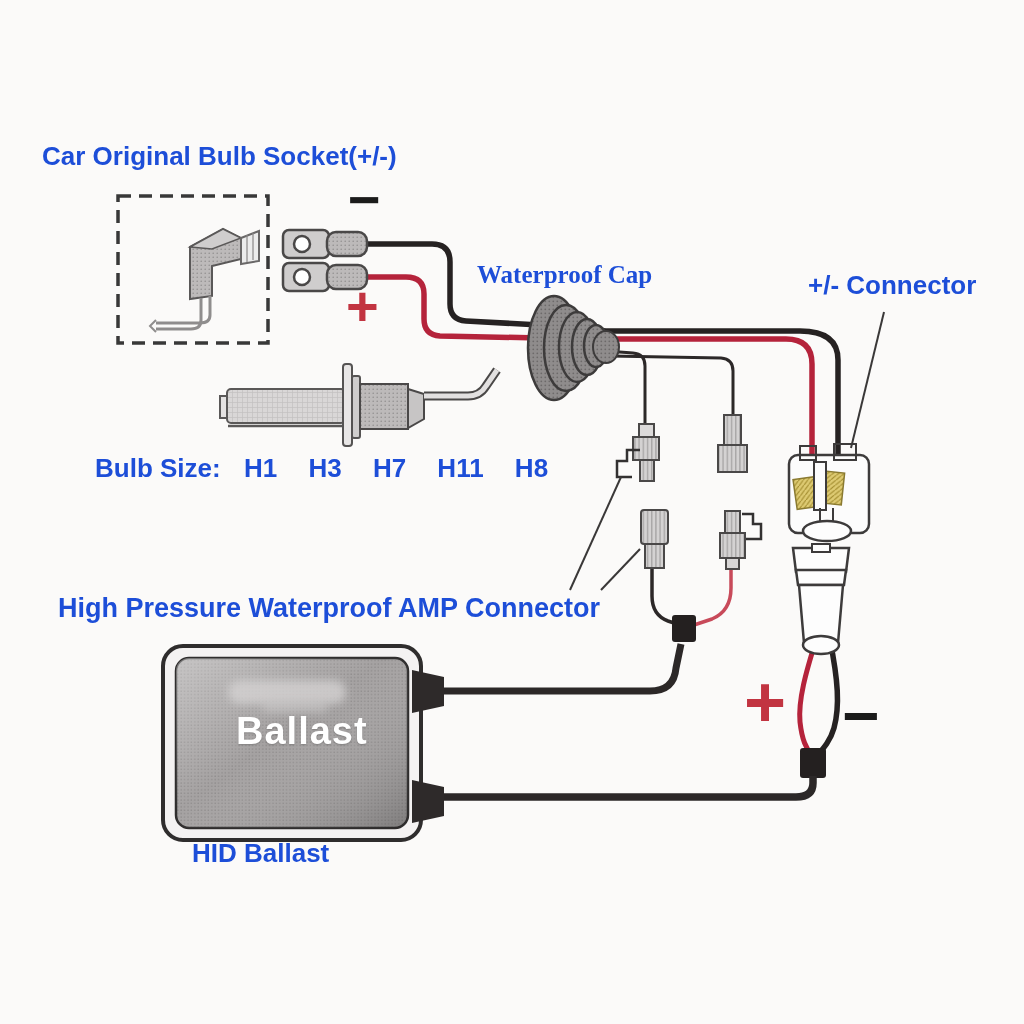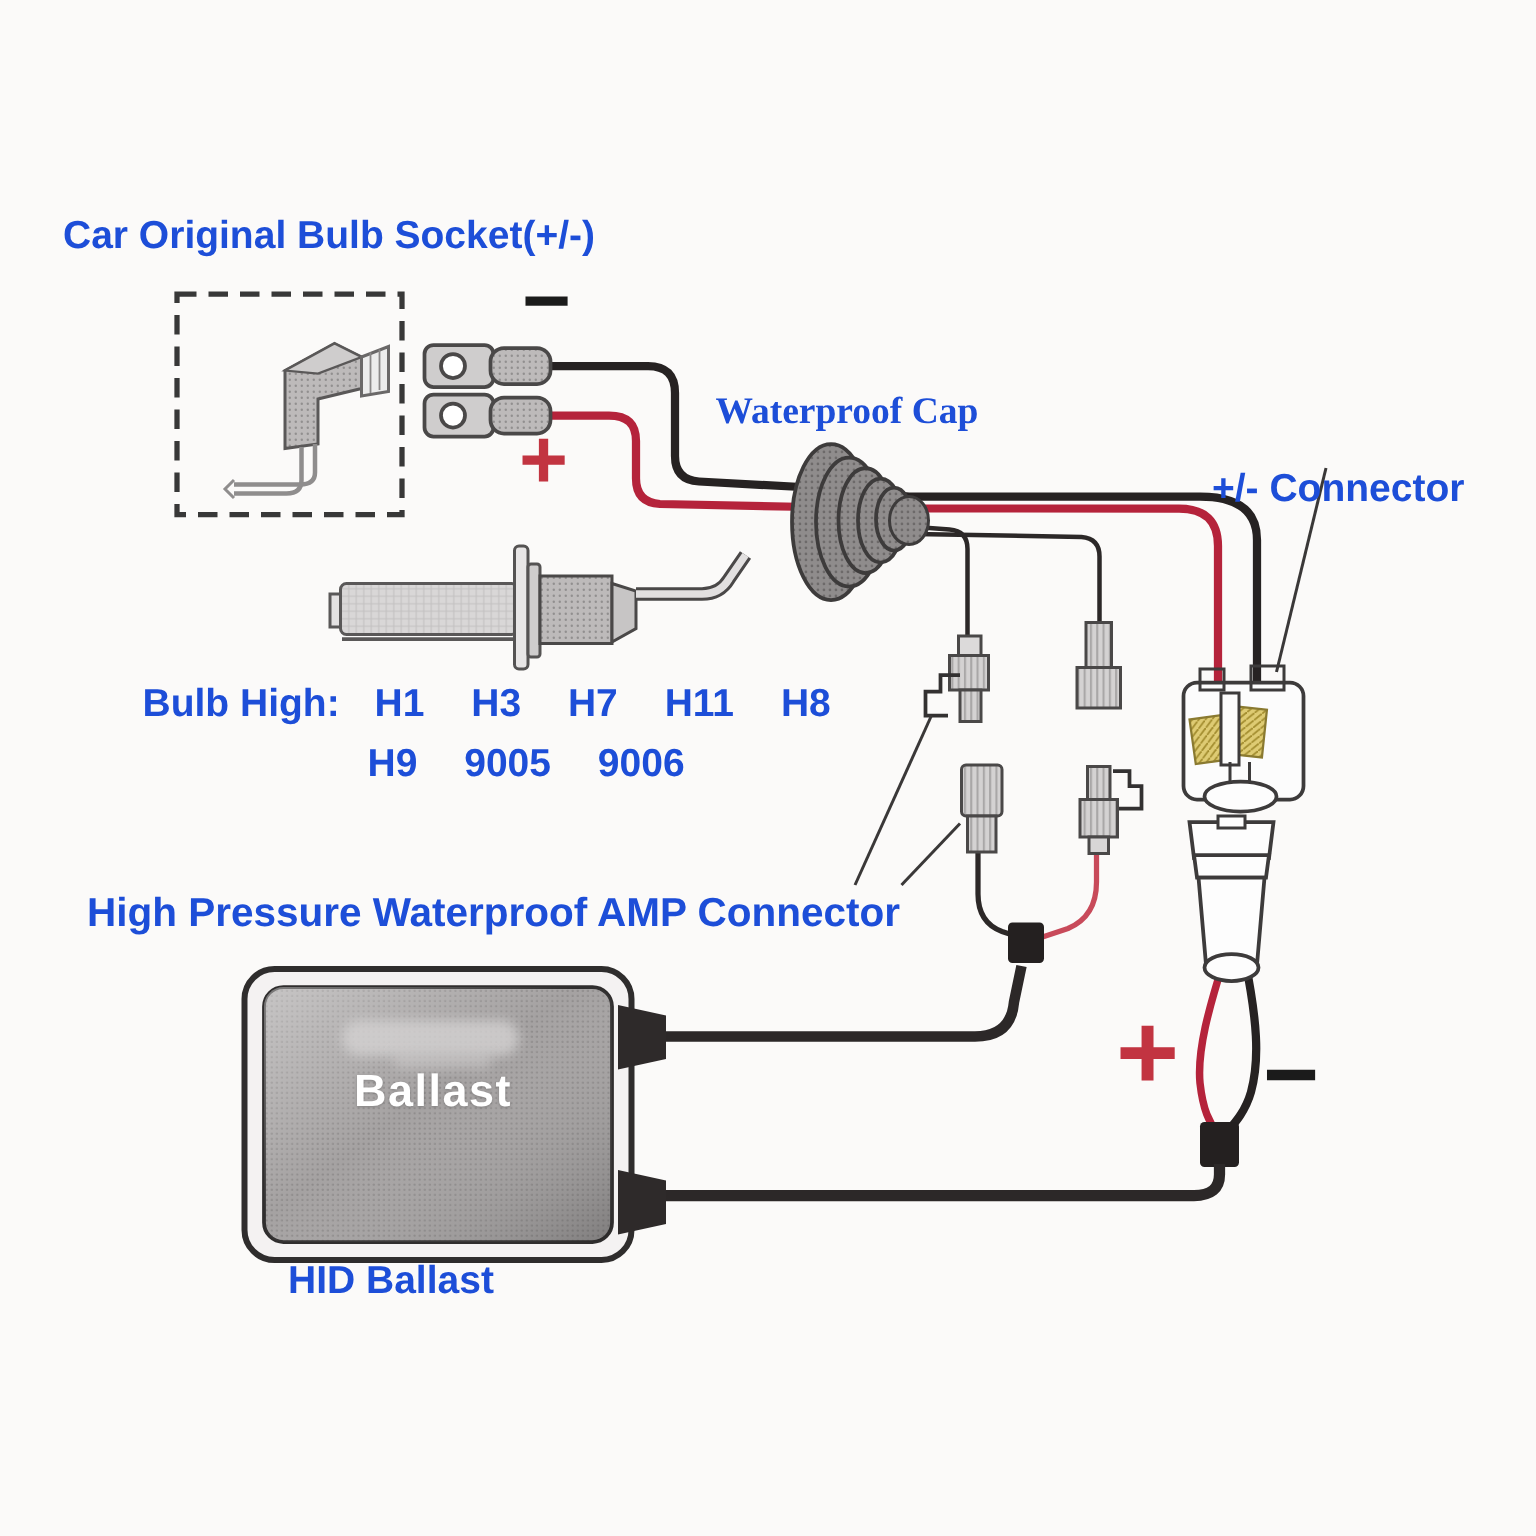--- a/index.html
+++ b/index.html
@@ -9,25 +9,25 @@
     font-family:"Liberation Sans", sans-serif;
   }
   .art{position:absolute;left:0;top:0;width:1024px;height:1024px;}
   .lbl{
     position:absolute;font-weight:bold;color:#1d4ed8;
     white-space:nowrap;line-height:1.05;
     font-family:"Liberation Sans", sans-serif;
   }
   .title{left:42px;top:143px;font-size:26px;}
   .cap-lbl{left:477px;top:262px;font-size:25px;font-family:Liberation Serif, serif;}
-  .conn-lbl{left:808px;top:272px;font-size:26px;margin-top:40px;}
+  .conn-lbl{left:808px;top:272px;font-size:26px;}
   .amp-lbl{left:58px;top:574px;font-size:27px;margin-top:20px;}
   .hid-lbl{left:192px;top:840px;font-size:26px;text-align:center;}
   .ballast-txt{
-    left:236px;top:712px;font-size:30px;color:#ffffff;letter-spacing:1px;
+    left:236px;top:712px;font-size:38px;color:#ffffff;letter-spacing:1px;
     text-shadow:0 1px 2px rgba(60,60,60,.35);
   }
   .bulb-sizes{left:95px;top:455px;font-size:26px;}
   .bulb-sizes .bs-line{display:block;height:40px;}
   .bulb-sizes .bs-line2{padding-left:150px;}
   .bulb-sizes span{margin-right:24px;}
   .bulb-sizes .pfx{margin-right:16px;}
   .sign{position:absolute;font-weight:600;line-height:1;}
   .sock-minus{left:348px;top:172px;font-size:56px;color:#1b1b1b;font-weight:bold;}
   .sock-plus{left:346px;top:278px;font-size:56px;color:#c23441;}
@@ -203,30 +203,25 @@
 
 <div class="lbl title">Car Original Bulb Socket(+/-)</div>
 <div class="lbl cap-lbl">Waterproof Cap</div>
 <div class="lbl conn-lbl">+/- Connector</div>
 <div class="lbl amp-lbl">High Pressure Waterproof AMP Connector</div>
 <div class="lbl hid-lbl">HID Ballast</div>
 <div class="lbl ballast-txt">Ballast</div>
 
 <div class="lbl bulb-sizes">
   <span class="bs-line">
-    <span class="pfx">Bulb High:</span>
+    <span class="pfx">Bulb Size:</span>
     <span>H1</span>
     <span>H3</span>
     <span>H7</span>
     <span>H11</span>
     <span>H8</span>
   </span>
-  <span class="bs-line bs-line2">
-    <span>H9</span>
-    <span>9005</span>
-    <span>9006</span>
-  </span>
 </div>
 
 <span class="sign sock-minus">−</span>
 <span class="sign sock-plus">+</span>
 <span class="sign bal-plus">+</span>
 <span class="sign bal-minus">−</span>
 
 </body></html>

